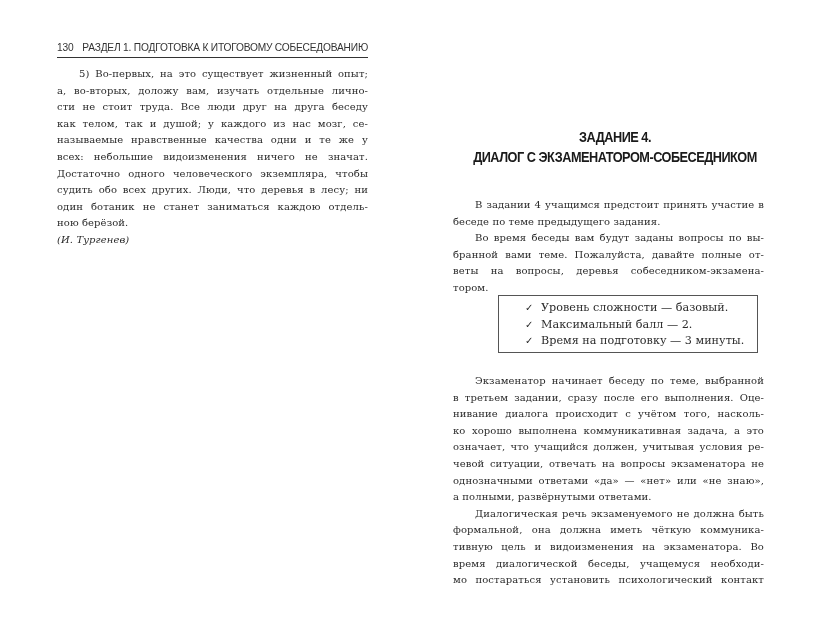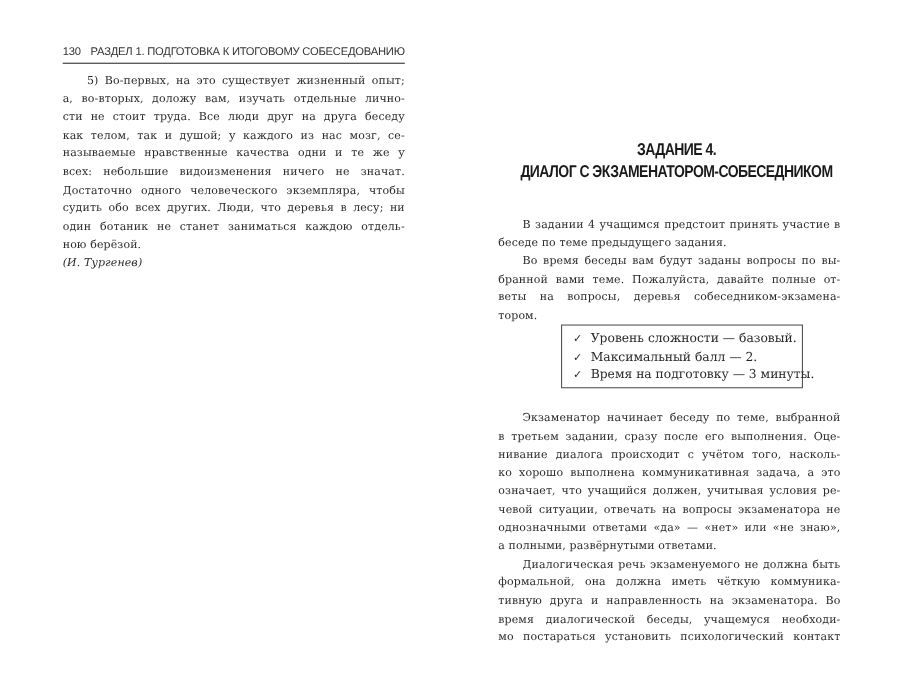--- a/index.html
+++ b/index.html
@@ -30,23 +30,23 @@
   .attrib { display: block; text-align: left; font-style: italic; margin-top: 0px; height: 16.6px; }
 
   .task-title {
     position: absolute; left: 0; width: 410px; top: 127px; text-align: center;
     font-family: "Liberation Sans", "DejaVu Sans", sans-serif; font-weight: bold;
     font-size: 15.5px; line-height: 20px; color: #1a1a1a; letter-spacing: -0.6px;
     transform: scaleX(0.82); transform-origin: center;
   }
 
   .info-box {
-    position: absolute; left: 88px; top: 295px; width: 220px; height: 58px;
-    border: 1px solid #555; box-sizing: border-box; padding: 4px 0 0 10px;
-    font-size: 11.2px; line-height: 16.6px; margin-left: 12px;
+    position: absolute; left: 88px; top: 295px; width: 260px; height: 58px;
+    border: 1px solid #555; box-sizing: border-box; padding: 4px 0 0 26px;
+    font-size: 11.2px; line-height: 16.6px;
   }
   .info-item { display: block; white-space: nowrap; height: 16.6px; }
   .check { display: inline-block; width: 16px; font-family: "DejaVu Sans", sans-serif; font-size: 10px; }
 </style>
 </head>
 <body>
 
 <div class="page page-left">
   <div class="running-head">
     <span class="page-num">130</span>
@@ -99,17 +99,17 @@
     <span class="line indent">Экзаменатор начинает беседу по теме, выбранной</span>
     <span class="line">в третьем задании, сразу после его выполнения. Оце-</span>
     <span class="line">нивание диалога происходит с учётом того, насколь-</span>
     <span class="line">ко хорошо выполнена коммуникативная задача, а это</span>
     <span class="line">означает, что учащийся должен, учитывая условия ре-</span>
     <span class="line">чевой ситуации, отвечать на вопросы экзаменатора не</span>
     <span class="line">однозначными ответами «да» — «нет» или «не знаю»,</span>
     <span class="line last">а полными, развёрнутыми ответами.</span>
     <span class="line indent">Диалогическая речь экзаменуемого не должна быть</span>
     <span class="line">формальной, она должна иметь чёткую коммуника-</span>
-    <span class="line">тивную друга и направленность на экзаменатора. Во</span>
+    <span class="line">тивную цель и видоизменения на экзаменатора. Во</span>
     <span class="line">время диалогической беседы, учащемуся необходи-</span>
     <span class="line">мо постараться установить психологический контакт</span>
   </div>
 </div>
 
 </body></html>

